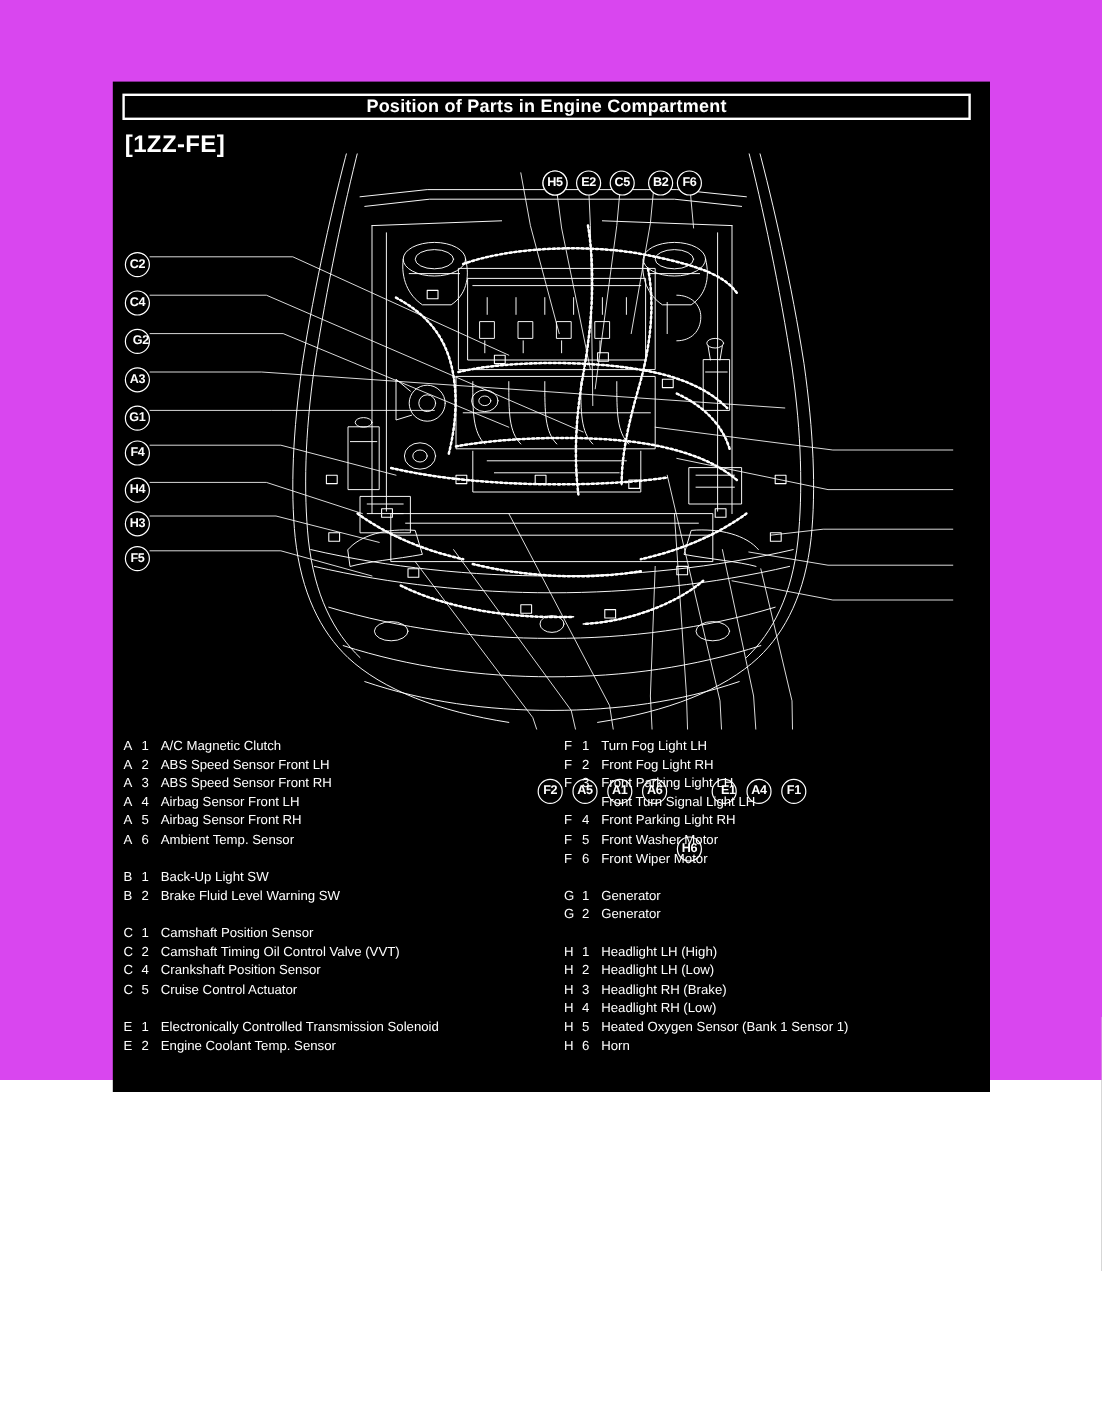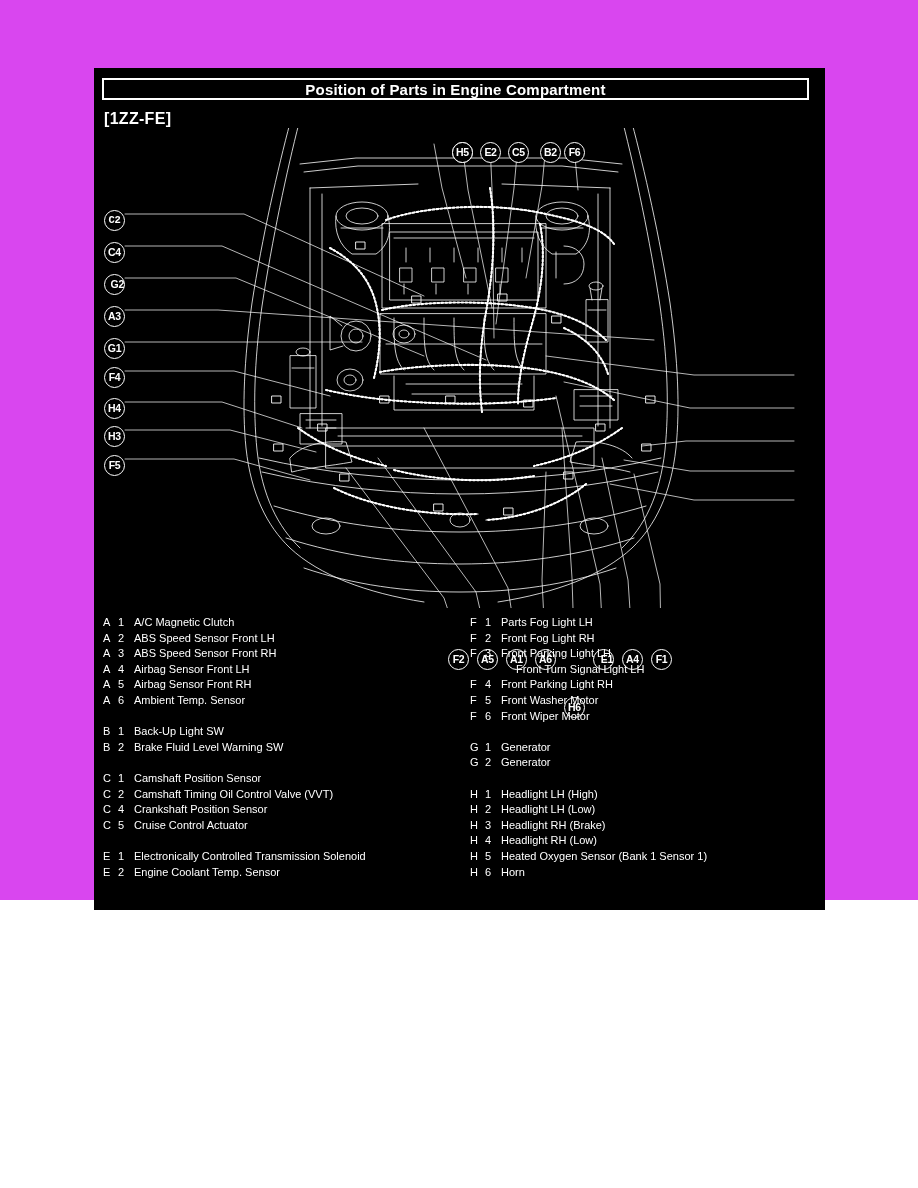--- a/index.html
+++ b/index.html
@@ -56,21 +56,21 @@
     font-weight: bold;
     letter-spacing: 0.2px;
     white-space: nowrap;
   }
 
   #engine-code {
     position: absolute;
     left: 10px;
     top: 42px;
     color: #ffffff;
-    font-size: 16px;
+    font-size: 20px;
     font-weight: bold;
     letter-spacing: 0.3px;
   }
 
   
   #diagram-art {
     position: absolute;
     left: 0;
     top: 60px;
     width: 731px;
@@ -128,21 +128,21 @@
     position: absolute;
     left: 15px;
     width: 10px;
     text-align: left;
   }
   .lg-text {
     position: absolute;
     left: 31px;
   }
   .lg-text.cont {
-    left: 46px;
+    left: 31px;
     text-align: center;
   }
 </style>
 </head>
 <body>
 
 <div id="page">
 
   <div id="panel">
 
@@ -352,21 +352,21 @@
       </svg>
     </div>
 
     <div id="callout-layer">
         <div class="callout" style="left: 330px; top: 74px; margin-left: 28px;">C1</div>
         <div class="callout" style="left: 358px; top: 74px;">H5</div>
         <div class="callout" style="left: 386px; top: 74px;">E2</div>
         <div class="callout" style="left: 414px; top: 74px;">C5</div>
         <div class="callout" style="left: 446px; top: 74px;">B2</div>
         <div class="callout" style="left: 470px; top: 74px; text-align: center;">F6</div>
-        <div class="callout" style="left: 10px; top: 142px; font-family: Liberation Mono, monospace;">C2</div>
+        <div class="callout" style="left: 10px; top: 142px;">C2</div>
         <div class="callout" style="left: 10px; top: 174px;">C4</div>
         <div class="callout" style="left: 10px; top: 206px; text-align: right;">G2</div>
         <div class="callout" style="left: 10px; top: 238px;">A3</div>
         <div class="callout" style="left: 10px; top: 270px;">G1</div>
         <div class="callout" style="left: 10px; top: 299px;">F4</div>
         <div class="callout" style="left: 10px; top: 330px;">H4</div>
         <div class="callout" style="left: 10px; top: 358px;">H3</div>
         <div class="callout" style="left: 10px; top: 387px;">F5</div>
         <div class="callout" style="left: 354px; top: 581px;">F2</div>
         <div class="callout" style="left: 383px; top: 581px;">A5</div>
@@ -451,21 +451,21 @@
           <div class="legend-row">
             <span class="lg-letter">E</span>
             <span class="lg-num">2</span>
             <span class="lg-text">Engine Coolant Temp. Sensor</span>
           </div>
         </div>
       <div class="legend-col" id="legend-col-right">
           <div class="legend-row">
             <span class="lg-letter">F</span>
             <span class="lg-num">1</span>
-            <span class="lg-text">Parts Fog Light LH</span>
+            <span class="lg-text">Turn Fog Light LH</span>
           </div>
           <div class="legend-row">
             <span class="lg-letter">F</span>
             <span class="lg-num">2</span>
             <span class="lg-text">Front Fog Light RH</span>
           </div>
           <div class="legend-row">
             <span class="lg-letter">F</span>
             <span class="lg-num">3</span>
             <span class="lg-text">Front Parking Light LH</span>

